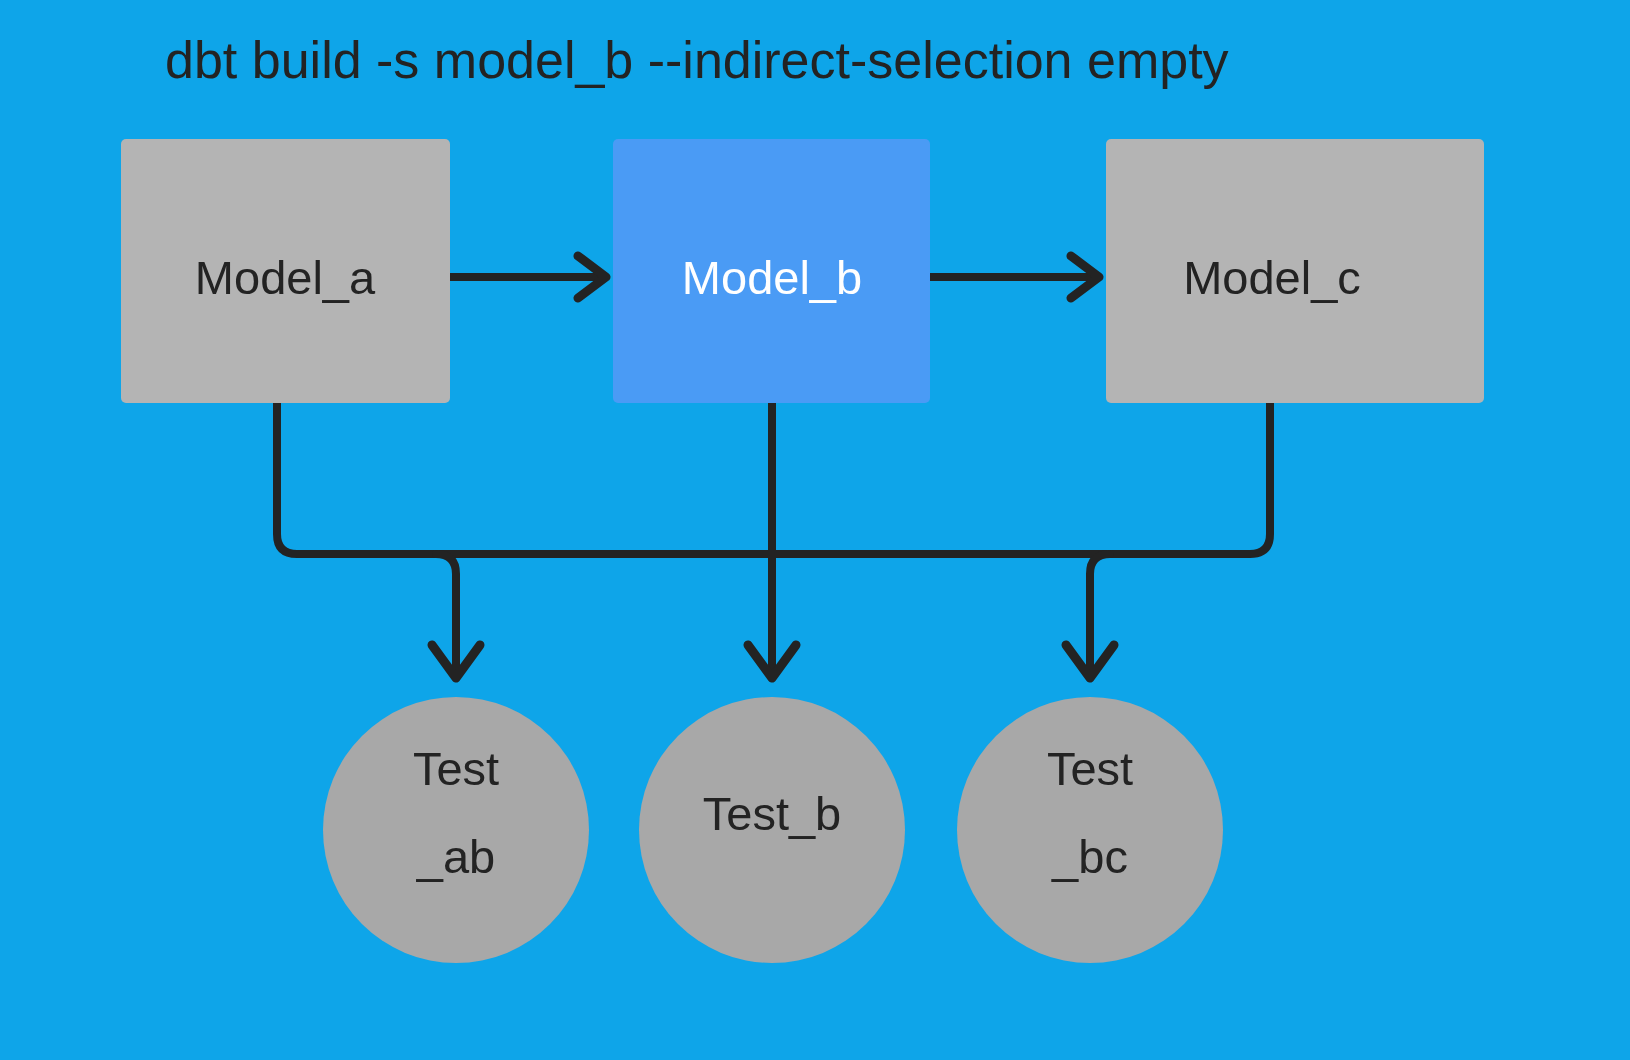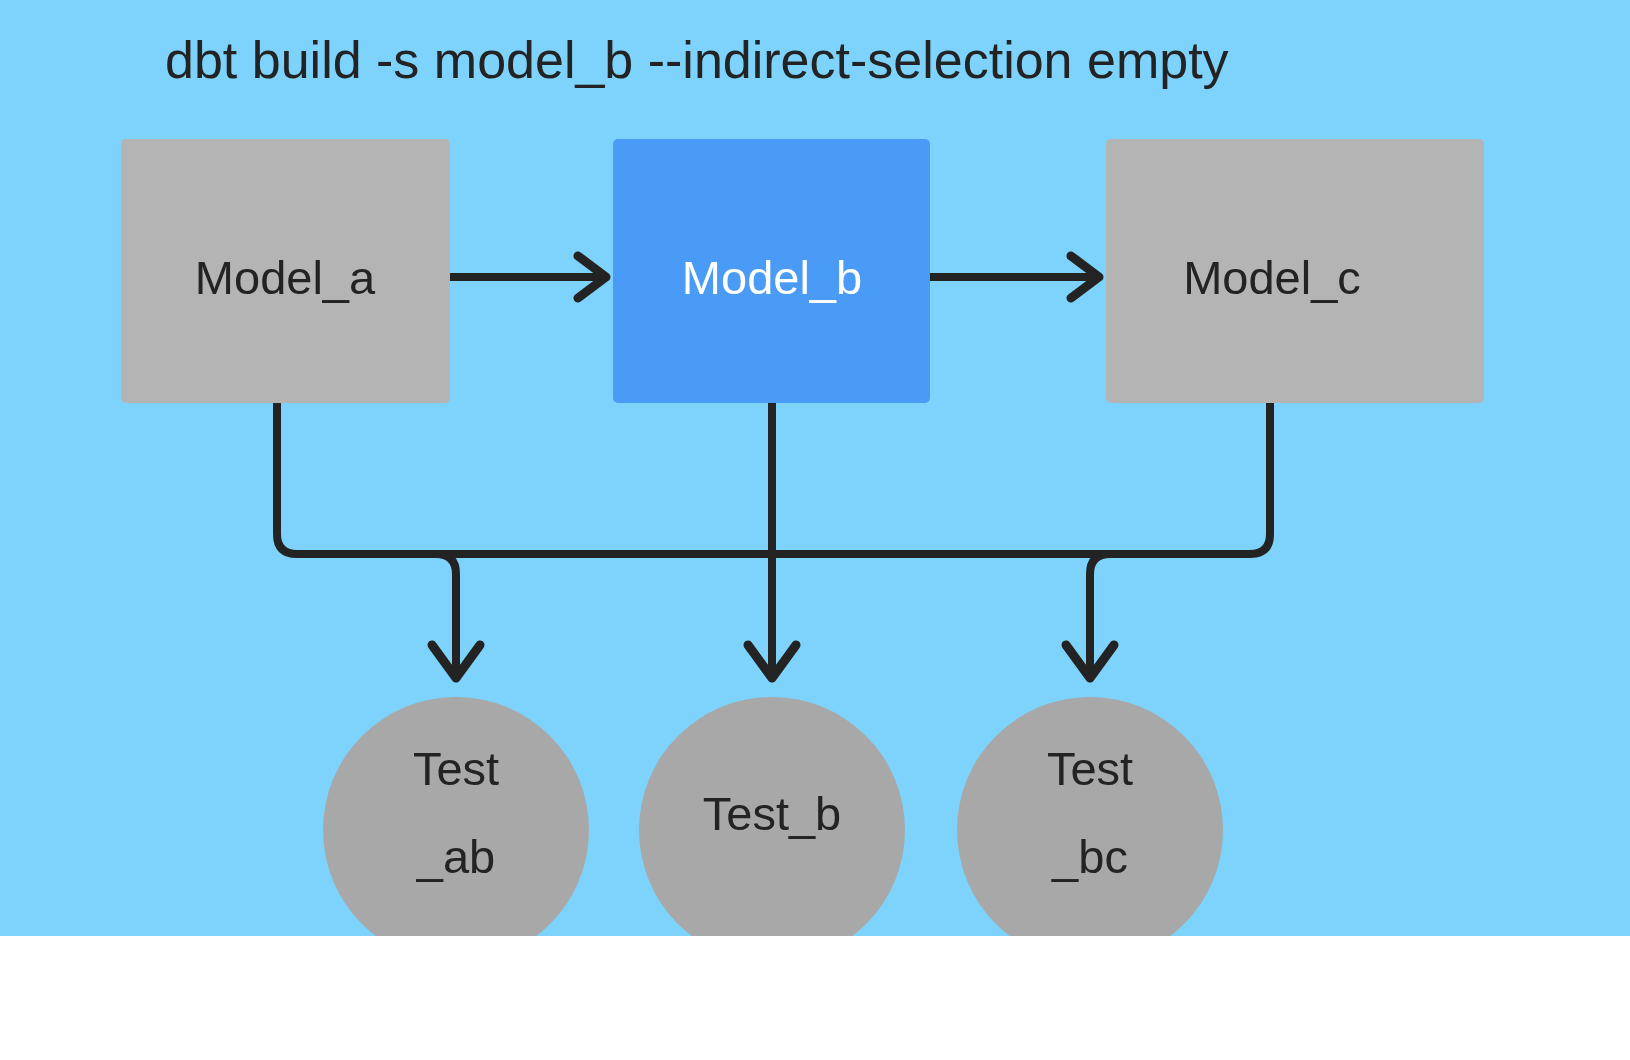--- a/index.html
+++ b/index.html
@@ -4,22 +4,22 @@
 <title>dbt DAG diagram</title>
 <style>
   html, body {
     margin: 0;
     padding: 0;
     background: #ffffff;
   }
   #canvas {
     position: relative;
     width: 1630px;
-    height: 936px;
-    background: #7dd3fc;
+    height: 1060px;
+    background: #0ea5e9;
     overflow: hidden;
     font-family: "Liberation Sans", "DejaVu Sans", sans-serif;
   }
   #diagram-svg {
     position: absolute;
     top: 0;
     left: 0;
     width: 1630px;
     height: 1060px;
     display: block;

